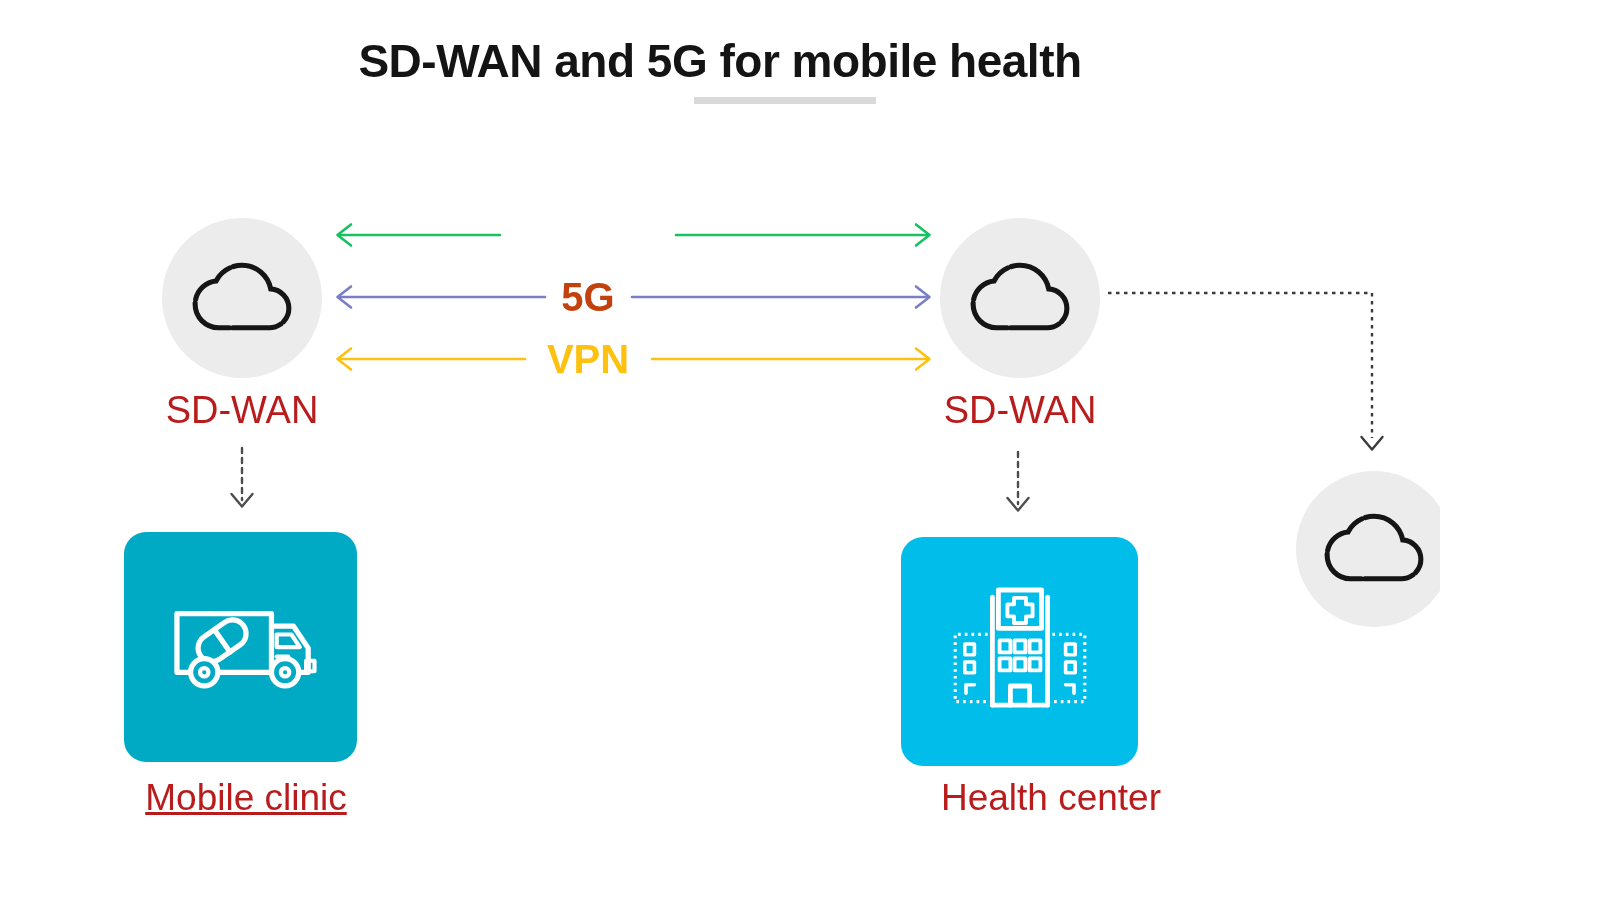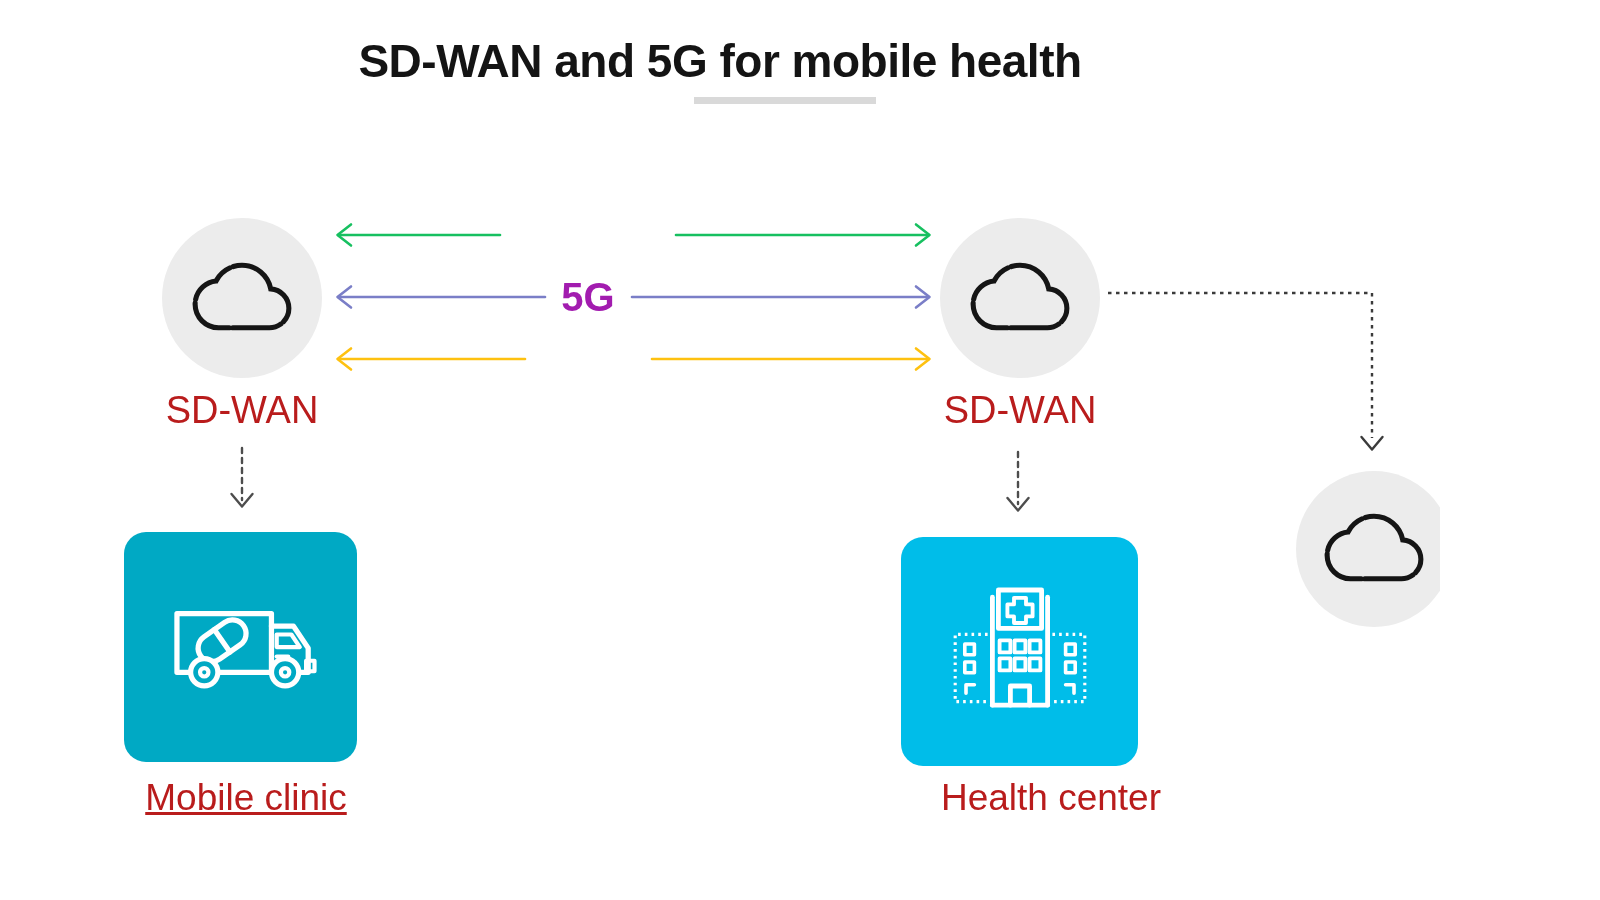--- a/index.html
+++ b/index.html
@@ -34,21 +34,21 @@
     position:absolute;border-radius:22px;display:flex;align-items:center;justify-content:center;
   }
   #box-clinic{left:124px;top:532px;width:233px;height:230px;background:#00a9c4;}
   #box-health{left:901px;top:537px;width:237px;height:229px;background:#00bde9;}
   .link-label{
     position:absolute;left:588px;transform:translateX(-50%);
     width:260px;height:48px;line-height:48px;text-align:center;
     font-size:40px;font-weight:600;
   }
   #label-4g{top:211px;color:#17c060;}
-  #label-5g{top:273px;color:#a21caf;}
+  #label-5g{top:273px;color:#c2410c;}
   #label-vpn{top:335px;color:#fec110;}
 </style>
 </head>
 <body>
 
 <div class="canvas">
 
   <div class="title">SD-WAN and 5G for mobile health</div>
   <div class="title-underline"></div>
 
@@ -85,20 +85,21 @@
       <path d="M1007.5 498 L1018 510.5 L1028.5 498"></path>
     </g>
 
     <g stroke="#3b3b3b" stroke-width="2.4" fill="none" stroke-linejoin="round">
       <path d="M1108 293 H1372 V438" stroke-dasharray="3.5 4.5"></path>
       <path d="M1361.5 437 L1372 449.5 L1382.5 437" stroke-linecap="round"></path>
     </g>
   </svg>
 
   <div class="link-label" id="label-5g">5G</div>
+  <div class="link-label" id="label-vpn">VPN</div>
 
   <div class="node-circle" id="circle-left">
     <span>
       <svg width="100" height="69" viewBox="-0.8 3.2 25.6 17.6">
         <path d="M19.35 10.04C18.67 6.59 15.64 4 12 4 9.11 4 6.6 5.64 5.35 8.04 2.34 8.36 0 10.91 0 14c0 3.31 2.69 6 6 6h13c2.76 0 5-2.24 5-5 0-2.64-2.05-4.78-4.65-4.96z" fill="none" stroke="#151515" stroke-width="1.3" stroke-linecap="round" stroke-dasharray="12.5 0.9"></path>
       </svg>
     </span>
   </div>
   <div class="node-label" id="label-sdwan-left">SD-WAN</div>
 

